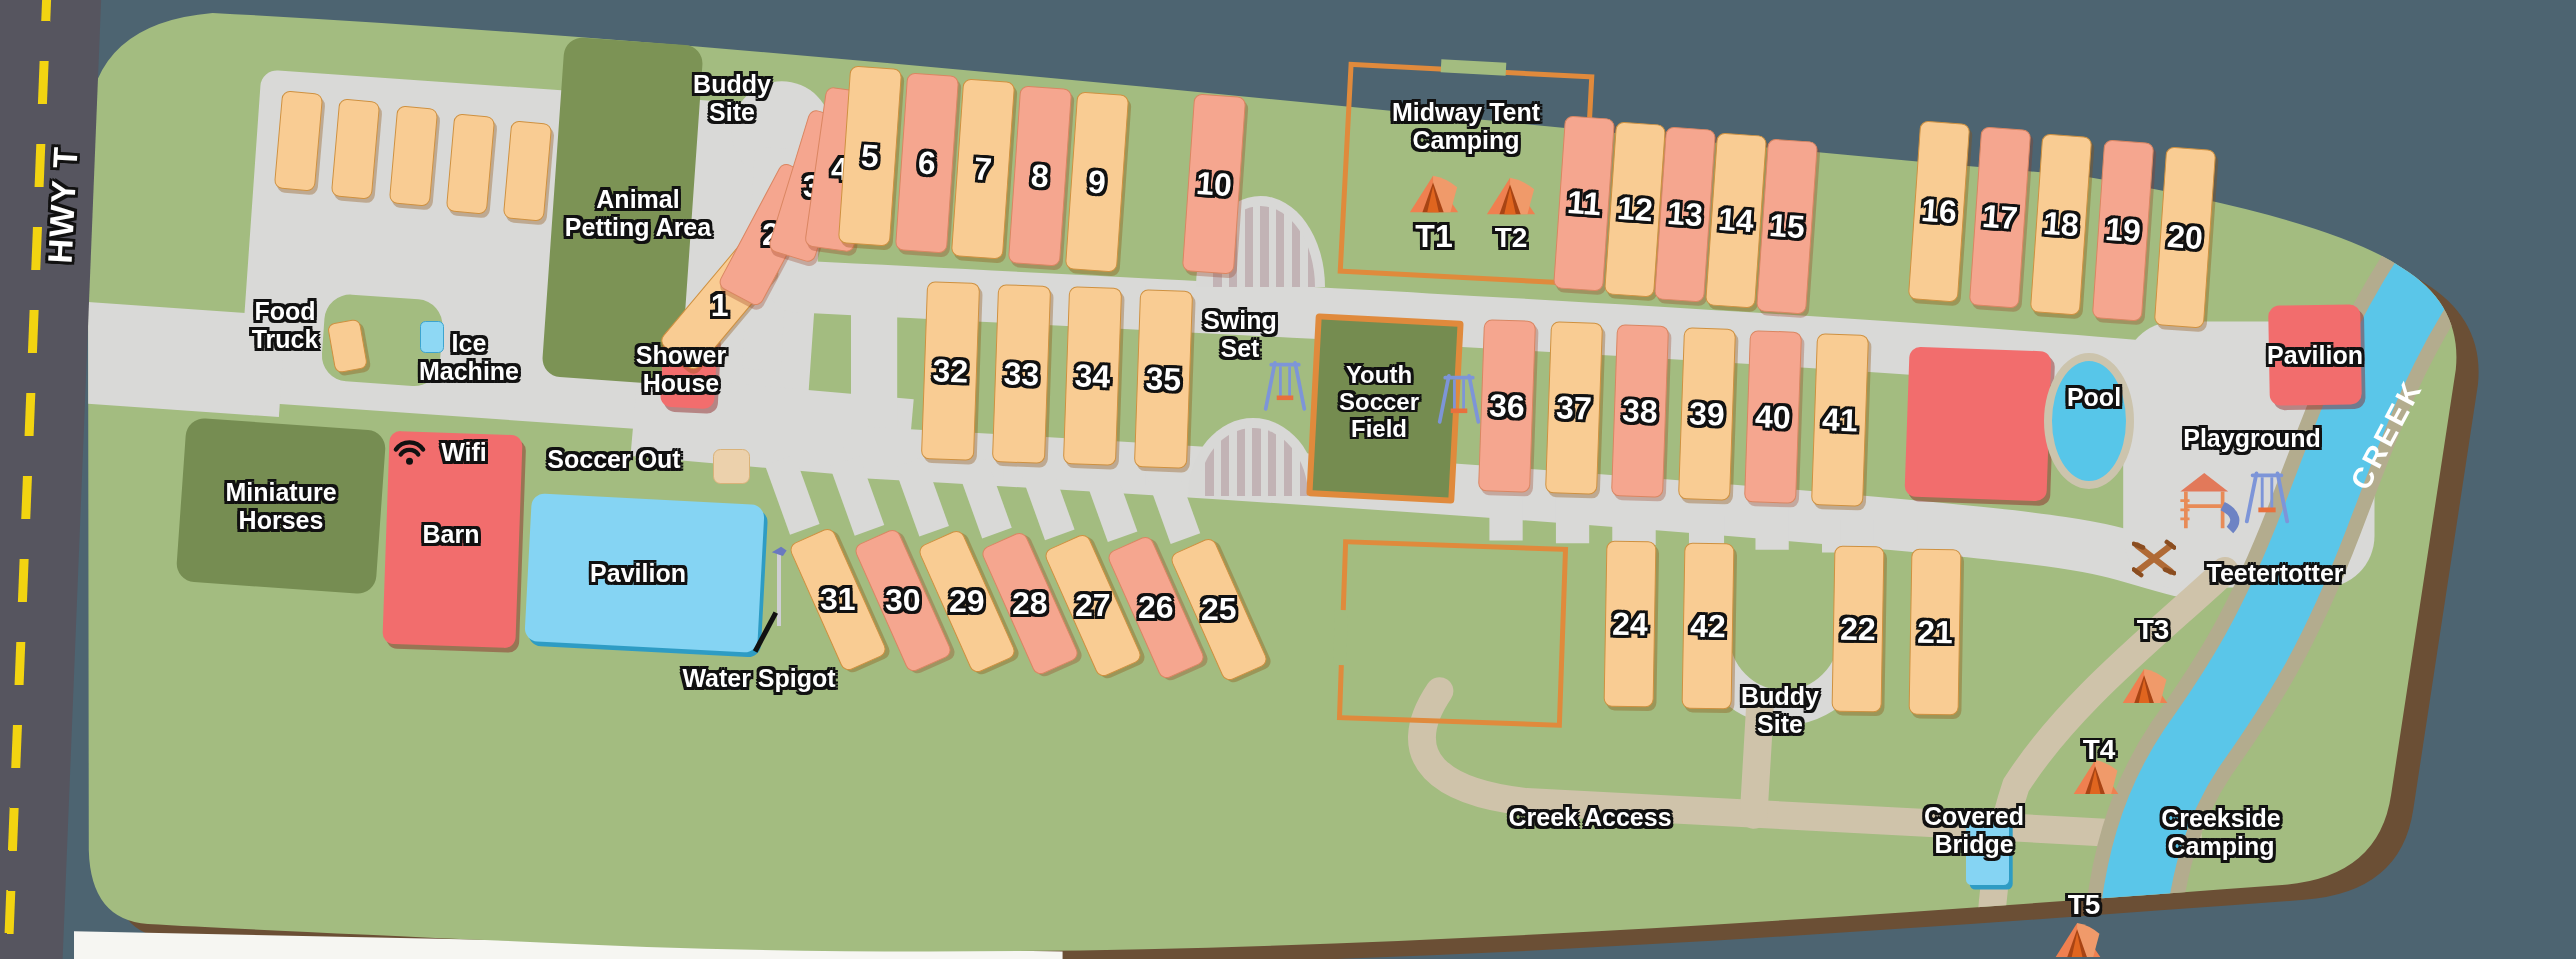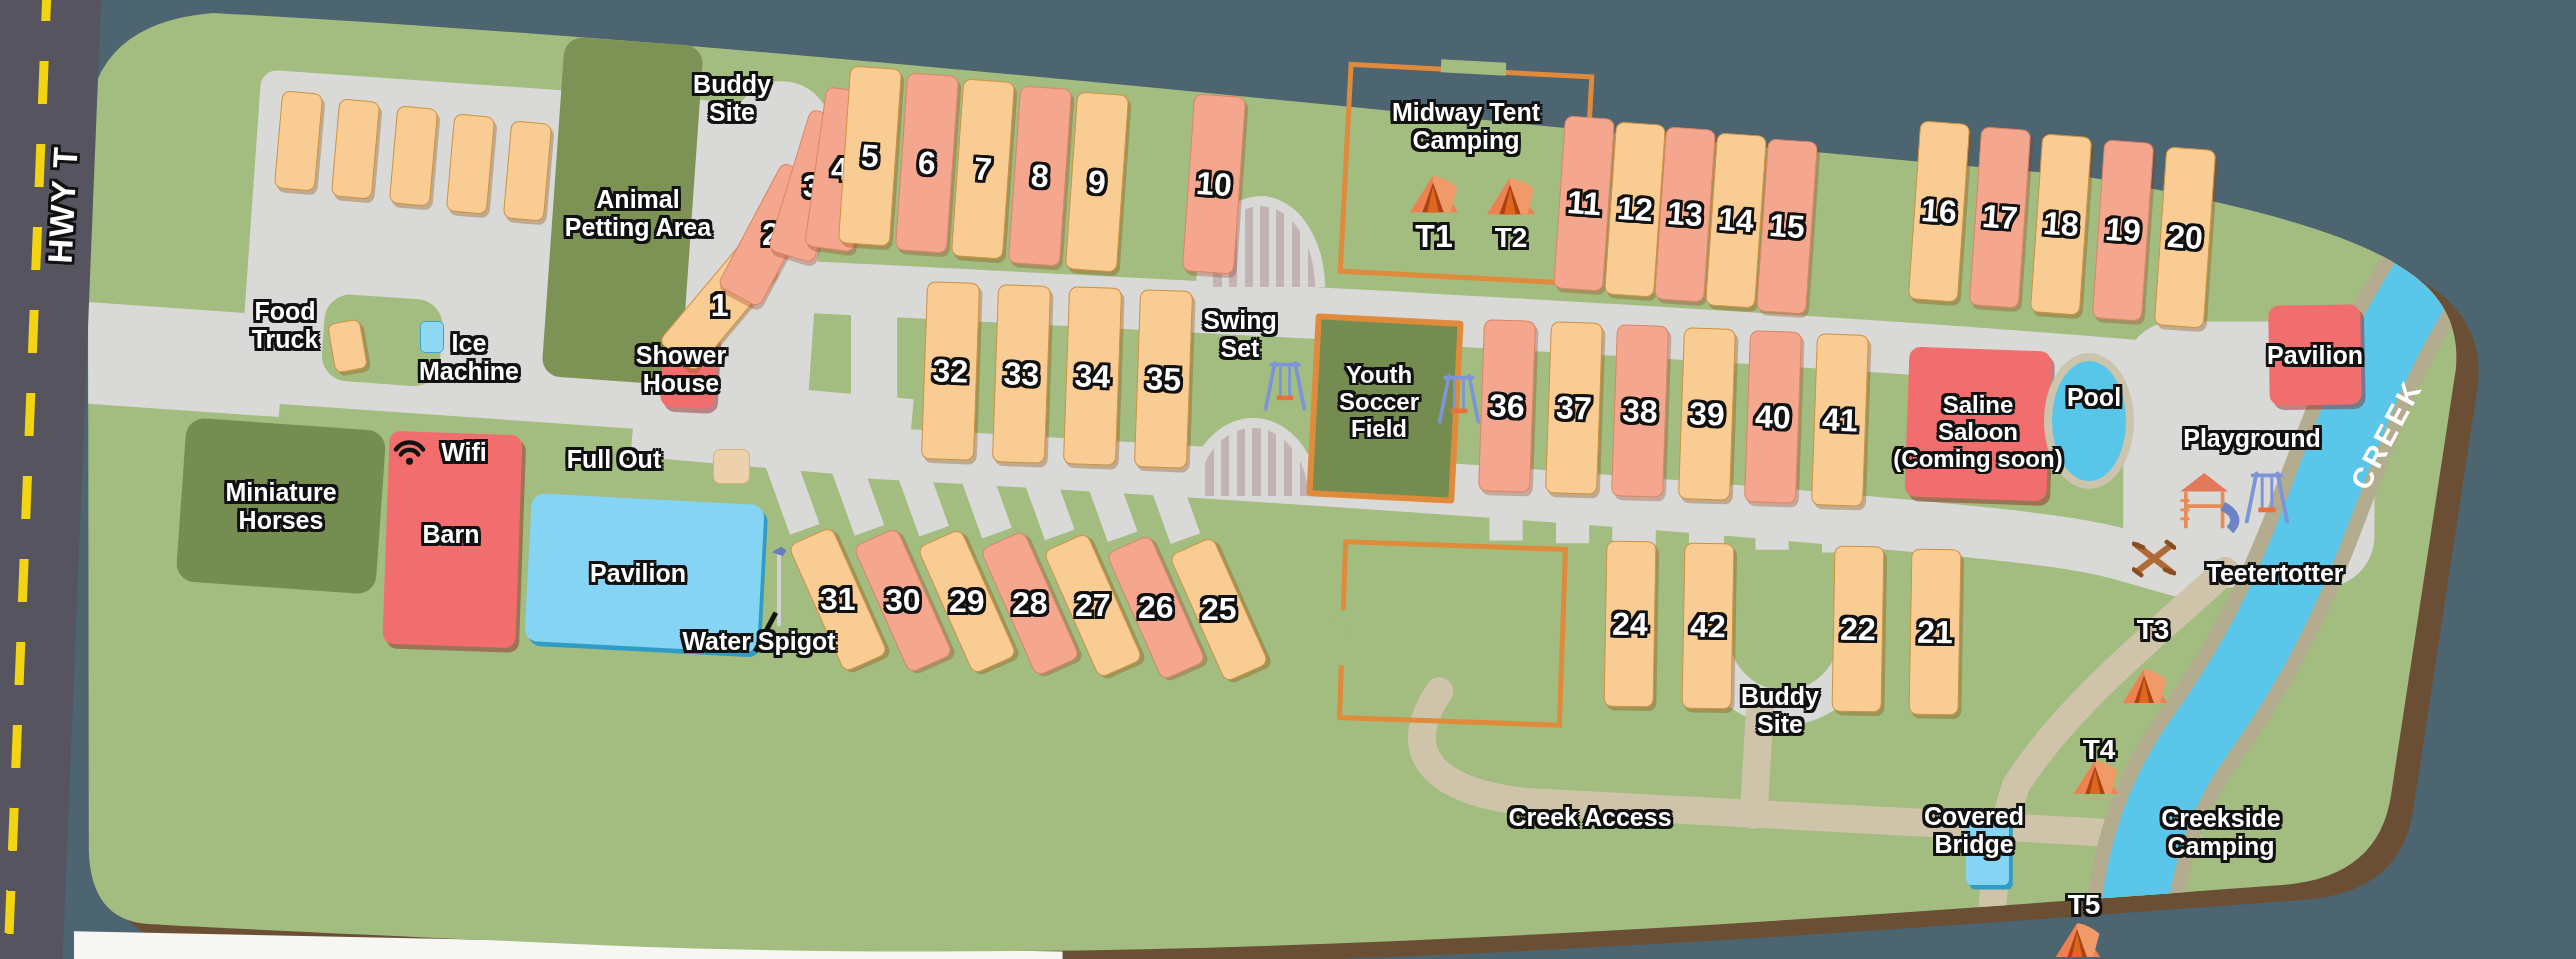--- a/index.html
+++ b/index.html
@@ -343,39 +343,36 @@
 <div class="mlabel otext" style="left:732px;top:98px">Buddy
 Site</div>
 <div class="mlabel otext" style="left:638px;top:213px">Animal
 Petting Area</div>
 <div class="mlabel otext" style="left:285px;top:325px">Food
 Truck</div>
 <div class="mlabel otext" style="left:469px;top:357px">Ice
 Machine</div>
 <div class="mlabel otext" style="left:681px;top:369px">Shower
 House</div>
-<div class="mlabel otext" style="left:614px;top:459px">Full Out</div>
+<div class="mlabel otext" style="left:614px;top:459px">Soccer Out</div>
 <div class="mlabel otext" style="left:464px;top:452px">Wifi</div>
 <div class="mlabel otext" style="left:451px;top:534px">Barn</div>
 <div class="mlabel otext" style="left:281px;top:506px">Miniature
 Horses</div>
 <div class="mlabel otext" style="left:638px;top:573px">Pavilion</div>
-<div class="mlabel otext" style="left:759px;top:641px">Water Spigot</div>
+<div class="mlabel otext" style="left:759px;top:678px">Water Spigot</div>
 <div class="mlabel otext" style="left:1240px;top:334px">Swing
 Set</div>
 <div class="mlabel otext" style="left:1379px;top:402px;font-size:24px">Youth
 Soccer
 Field</div>
 <div class="mlabel otext" style="left:1466px;top:126px">Midway Tent
 Camping</div>
 <div class="mlabel otext" style="left:1434px;top:237px;font-size:32px">T1</div>
 <div class="mlabel otext" style="left:1511px;top:238px;font-size:28px">T2</div>
-<div class="mlabel otext" style="left:1978px;top:432px;font-size:24px">Saline
-Saloon
-(Coming soon)</div>
 <div class="mlabel otext" style="left:2094px;top:397px">Pool</div>
 <div class="mlabel otext" style="left:2315px;top:355px">Pavilion</div>
 <div class="mlabel otext" style="left:2252px;top:438px">Playground</div>
 <div class="mlabel otext" style="left:2275px;top:573px">Teetertotter</div>
 <div class="mlabel otext" style="left:2153px;top:630px;font-size:28px">T3</div>
 <div class="mlabel otext" style="left:2099px;top:750px;font-size:28px">T4</div>
 <div class="mlabel otext" style="left:2084px;top:905px;font-size:28px">T5</div>
 <div class="mlabel otext" style="left:1974px;top:830px">Covered
 Bridge</div>
 <div class="mlabel otext" style="left:1590px;top:817px">Creek Access</div>

